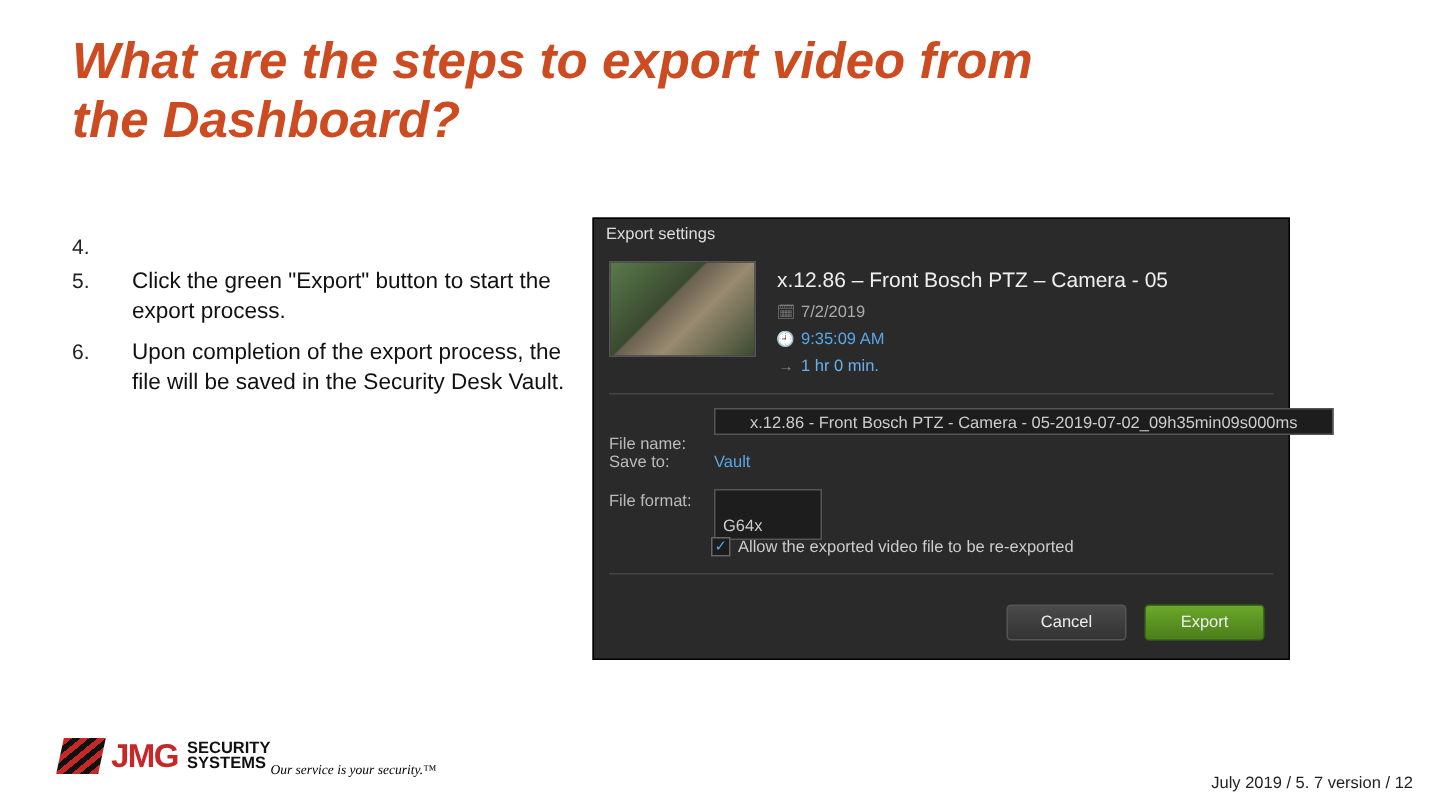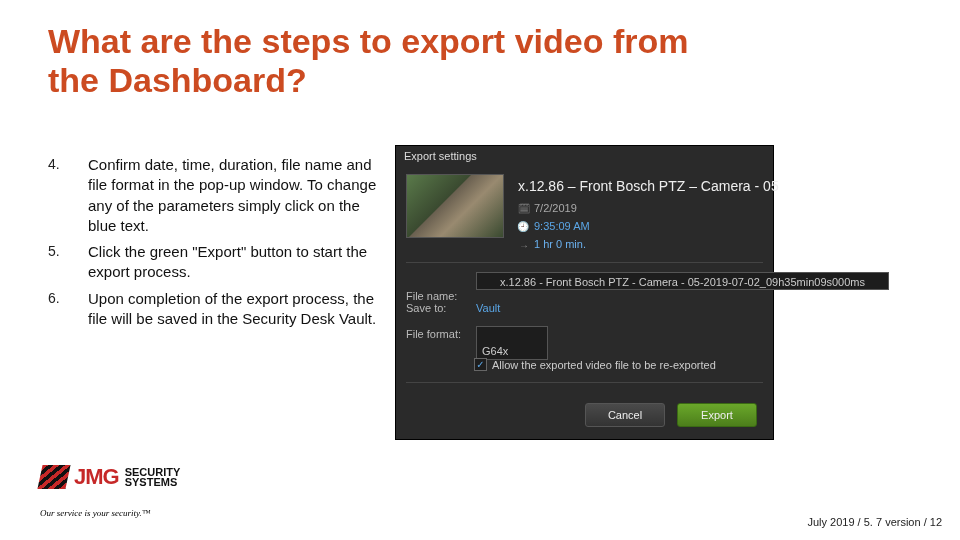--- a/index.html
+++ b/index.html
@@ -1,23 +1,23 @@
 <!DOCTYPE html>
 <html><head>
 <meta charset="utf-8">
 <style>
   * { box-sizing: border-box; margin: 0; padding: 0; }
   html, body { width: 960px; height: 540px; font-family: "Trebuchet MS", "Segoe UI", sans-serif; background: #fff; overflow: hidden; }
   .slide { position: relative; width: 960px; height: 540px; }
-  .title { position: absolute; left: 48px; top: 22px; width: 700px; font-size: 34px; font-weight: bold; color: #cc4b21; line-height: 1.15; }
+  .title { position: absolute; left: 48px; top: 22px; width: 700px; font-size: 34px; font-weight: bold; color: #cc4b21; line-height: 1.15; font-style: italic; }
   .steps { position: absolute; left: 48px; top: 155px; width: 335px; font-size: 15px; color: #111; }
   .steps .row { display: flex; margin-bottom: 6px; }
   .steps .num { width: 40px; flex: 0 0 40px; font-weight: normal; color: #222; font-size: 14px; padding-top:1px;}
   .steps .txt { flex: 1; line-height: 1.35; }
-  .dialog { position: absolute; left: 395px; top: 145px; width: 379px; height: 295px; background: #2a2a2a; border: 1px solid #000; font-family: "Segoe UI", sans-serif; color: #ddd; font-size: 11px; }
+  .dialog { position: absolute; left: 395px; top: 145px; width: 465px; height: 295px; background: #2a2a2a; border: 1px solid #000; font-family: "Segoe UI", sans-serif; color: #ddd; font-size: 11px; }
   .dialog-title { position: absolute; left: 8px; top: 4px; font-size: 11px; color: #ddd; }
   .thumb { position: absolute; left: 10px; top: 28px; width: 98px; height: 64px; background: linear-gradient(135deg,#5a7a4a 0%,#3a4a30 40%,#6a6050 41%,#998a70 60%,#3a4a30 100%); border:1px solid #555;}
   .cam-name { position: absolute; left: 122px; top: 32px; font-size: 14px; color: #eee; white-space: nowrap; text-align: center; }
   .meta { position: absolute; left: 122px; font-size: 11px; color: #aaa; display:flex; align-items:center; gap:4px;}
   .meta .ic { width:12px; height:12px; display:inline-flex; align-items:center; justify-content:center; color:#888; font-size:10px;}
   .m1 { top: 56px; }
   .m2 { top: 74px; color:#5aa5e5;}
   .m3 { top: 92px; color:#6ab0ee;}
   .hr1 { position:absolute; left:10px; right:10px; top:116px; height:1px; background:#444;}
   .field { position: absolute; left: 10px; color: #bbb; font-size: 11px; }
@@ -27,21 +27,21 @@
   .val { position: absolute; left: 80px; color: #eee; font-size: 11px; }
   .val-box { background:#1d1d1d; border:1px solid #555; padding:1px 23px; min-width:360px; height:18px; line-height:16px; color:#ccc; top:126px; white-space:nowrap; overflow:hidden;}
   .val-save { top: 156px; color:#5aa5e5;}
   .val-fmt  { top: 180px; background:#1d1d1d; border:1px solid #555; padding:16px 5px; width:72px; height:18px; line-height:16px; color:#ccc;}
   .chk-row { position: absolute; left: 78px; top: 212px; font-size: 11px; color: #ccc; display:flex; align-items:center; gap:5px;}
   .chk { width:13px; height:13px; background:#1d1d1d; border:1px solid #666; display:inline-flex; align-items:center; justify-content:center; color:#5aa5e5; font-size:10px; line-height:1;}
   .hr2 { position:absolute; left:10px; right:10px; top:236px; height:1px; background:#444;}
   .btn { position:absolute; bottom:12px; height:24px; border:1px solid #555; border-radius:3px; font-size:11px; color:#eee; display:flex; align-items:center; justify-content:center; cursor:pointer;}
   .btn-cancel { right:108px; width:80px; background:linear-gradient(#4a4a4a,#333);margin-left:29px;}
   .btn-export { right:16px; width:80px; background:linear-gradient(#6aa82a,#4c7e1b); border-color:#3a6a14;}
-  .logo { position:absolute; left:40px; bottom:22px; display:flex; flex-direction:column; }
+  .logo { position:absolute; left:40px; bottom:22px; display:flex; }
   .logo .brand { display:flex; align-items:center; gap:6px;}
   .logo .mark { width:28px; height:24px; background:repeating-linear-gradient(135deg,#c62828 0 4px,#111 4px 8px); transform:skewX(-12deg);}
   .logo .jmg { font-weight:900; font-size:22px; color:#c62828; font-family:Arial,sans-serif; letter-spacing:-1px;}
   .logo .sec { font-weight:900; font-size:11px; color:#111; line-height:0.95; font-family:Arial,sans-serif;}
   .logo .tag { font-size:9px; color:#000; font-style:italic; margin-top:18px; font-family:Georgia,serif;}
   .footer { position:absolute; right:18px; bottom:12px; font-size:11px; color:#222;}
   .wedge { position:absolute; right:-120px; bottom:-80px; width:280px; height:280px; background:#cc5a2a; transform:rotate(45deg); z-index:-1;}
   .wedge2 { position:absolute; right:-150px; bottom:-40px; width:280px; height:280px; background:#e08a60; transform:rotate(45deg); z-index:-2; opacity:0.7;}
 </style>
 </head>
@@ -49,21 +49,20 @@
 
 <div class="slide">
   <div class="wedge2"></div>
   <div class="wedge"></div>
 
   <h1 class="title">What are the steps to export video from the Dashboard?</h1>
 
   <div class="steps">
     <div class="row">
       <div class="num">4.</div>
-      <div class="txt">Confirm date, time, duration, file name and file format in the pop-up window. To change any of the parameters simply click on the blue text.</div>
     </div>
     <div class="row">
       <div class="num">5.</div>
       <div class="txt">Click the green "Export" button to start the export process.</div>
     </div>
     <div class="row">
       <div class="num">6.</div>
       <div class="txt">Upon completion of the export process, the file will be saved in the Security Desk Vault.</div>
     </div>
   </div>

